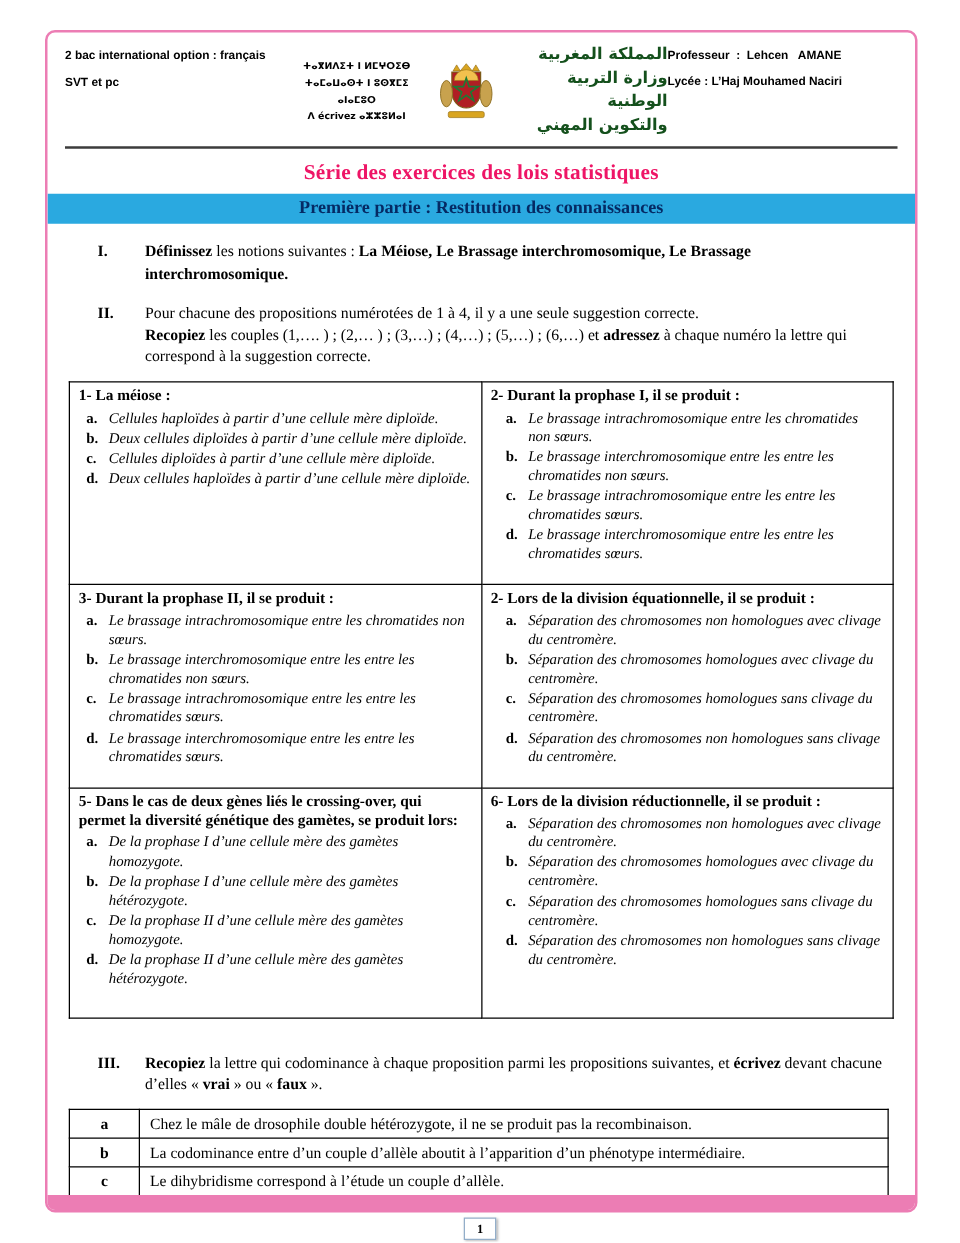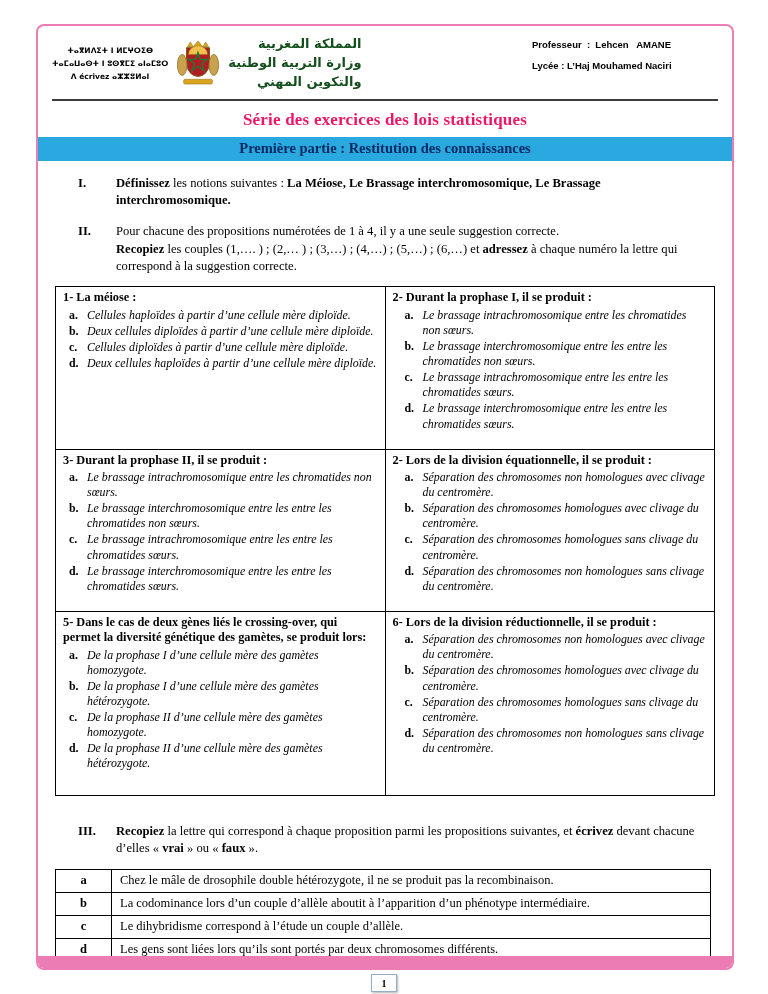--- a/index.html
+++ b/index.html
@@ -68,20 +68,24 @@
   table.tf { width:calc(100% - 10px); margin:11px 5px 0 3px; border-collapse:collapse; }
   table.tf td { border:1.5px solid #000; font-size:12.5px; padding:3px 8px; height:23px; }
   table.tf td.letter { width:56px; text-align:center; font-weight:bold; }
 </style>
 </head>
 <body>
 
 <div class="frame">
 
   <header class="hdr">
+    <div class="hdr-left">
+      <div class="l1">2 bac international option : français</div>
+      <div class="l2">SVT et pc</div>
+    </div>
     <div class="hdr-center">
       <div class="tifinagh">
         <div>ⵜⴰⴳⵍⴷⵉⵜ ⵏ ⵍⵎⵖⵔⵉⴱ</div>
         <div>ⵜⴰⵎⴰⵡⴰⵙⵜ ⵏ ⵓⵙⴳⵎⵉ ⴰⵏⴰⵎⵓⵔ</div>
         <div>ⴷ écrivez ⴰⵣⵣⵓⵍⴰⵏ</div>
       </div>
       <div class="logo">
         <svg viewBox="0 0 48 50" width="46" height="48" aria-hidden="true">
           <path d="M13 8 L16 3 L19 8 L24 2 L29 8 L32 3 L35 8 Z" fill="#d9a520" stroke="#9a7417" stroke-width="0.6"></path>
           <path d="M12 9 h24 v16 a12 14 0 0 1 -24 0 z" fill="#b01e24" stroke="#7d5a18" stroke-width="1"></path>
@@ -243,32 +247,32 @@
               <span class="opt-k">d.</span>
               <span class="opt-t">Séparation des chromosomes non homologues sans clivage du centromère.</span>
             </div>
         </td>
       </tr>
     </tbody>
   </table>
 
   <div class="sec three">
     <span class="sec-num">III.</span>
-    <div class="sec-body"><b>Recopiez</b><span> la lettre qui correspond à chaque proposition parmi les propositions suivantes, et </span><b>écrivez</b><span>  devant chacune d’elles  « </span><b>vrai</b><span> » ou « </span><b>faux</b><span> ».</span></div>
+    <div class="sec-body"><b>Recopiez</b><span> la lettre qui codominance à chaque proposition parmi les propositions suivantes, et </span><b>écrivez</b><span>  devant chacune d’elles  « </span><b>vrai</b><span> » ou « </span><b>faux</b><span> ».</span></div>
   </div>
 
   <table class="tf">
     <tbody>
       <tr>
         <td class="letter">a</td>
         <td>Chez le mâle de drosophile double hétérozygote, il ne se produit pas la recombinaison.</td>
       </tr>
       <tr>
         <td class="letter">b</td>
-        <td>La codominance lors d’un couple d’allèle aboutit à l’apparition d’un phénotype intermédiaire.</td>
+        <td>La codominance entre d’un couple d’allèle aboutit à l’apparition d’un phénotype intermédiaire.</td>
       </tr>
       <tr>
         <td class="letter">c</td>
         <td>Le dihybridisme correspond à l’étude un couple d’allèle.</td>
       </tr>
       <tr>
         <td class="letter">d</td>
         <td>Les gens sont liées lors qu’ils sont portés par deux chromosomes différents.</td>
       </tr>
     </tbody>

